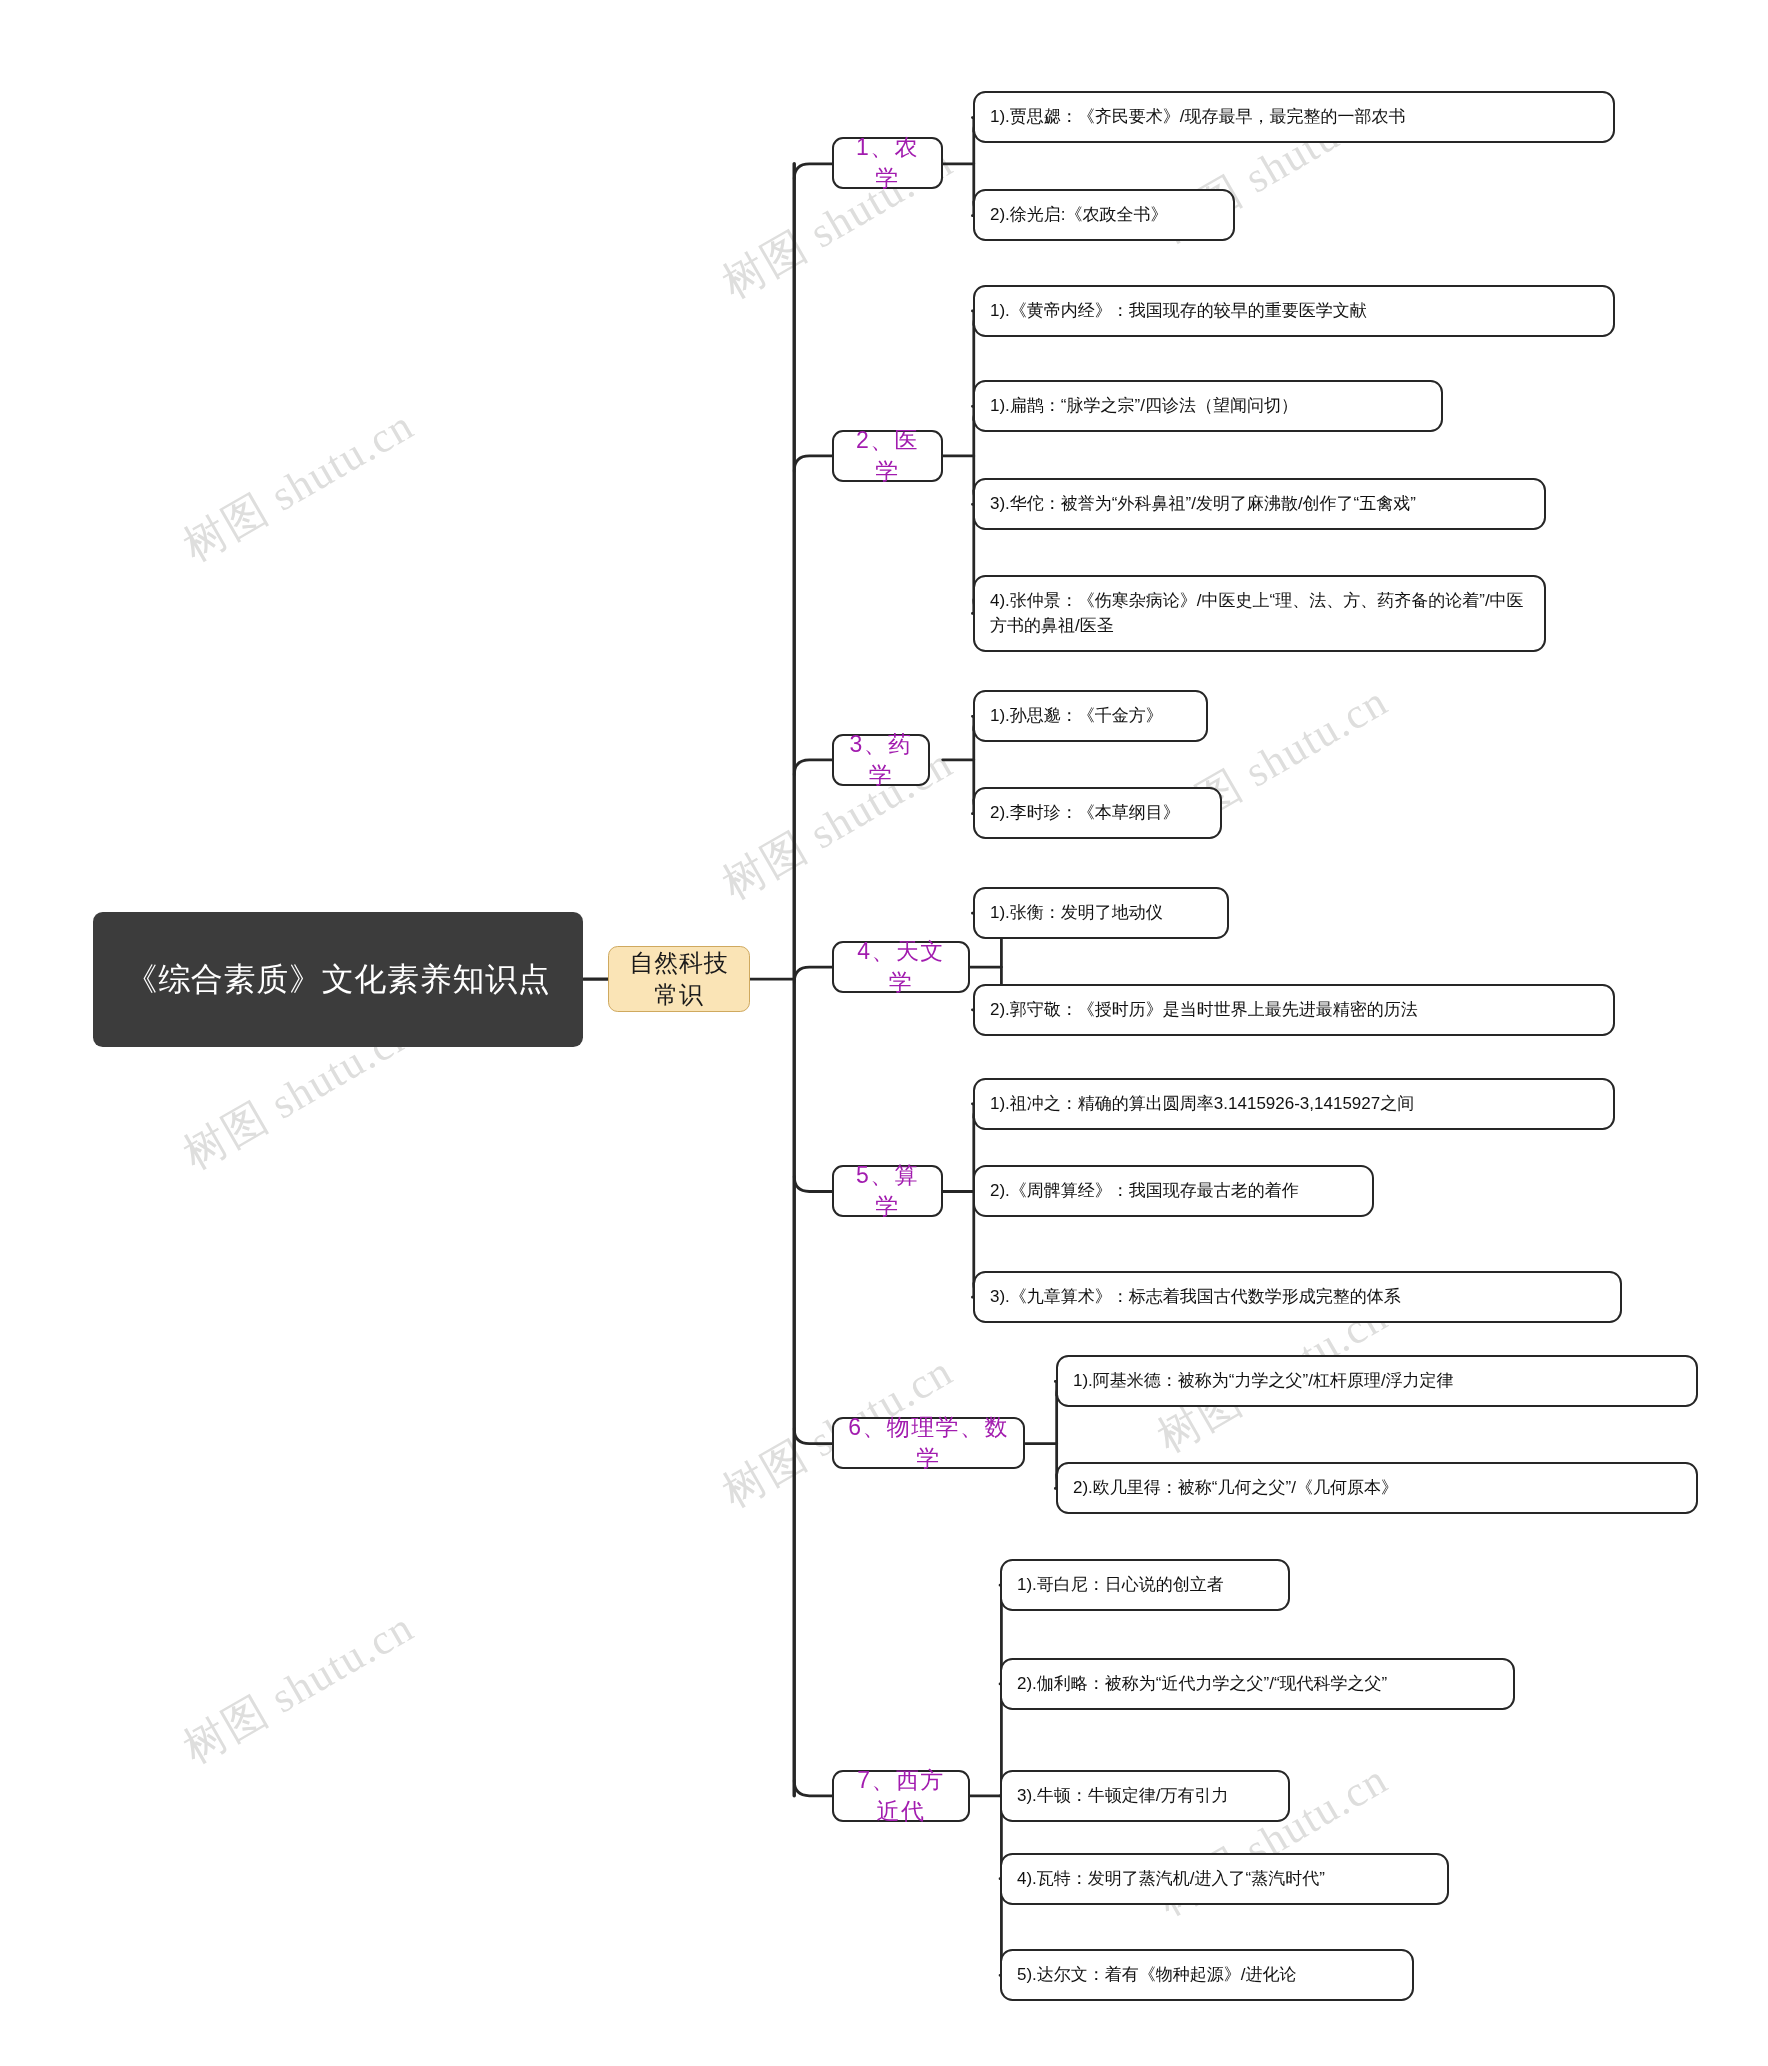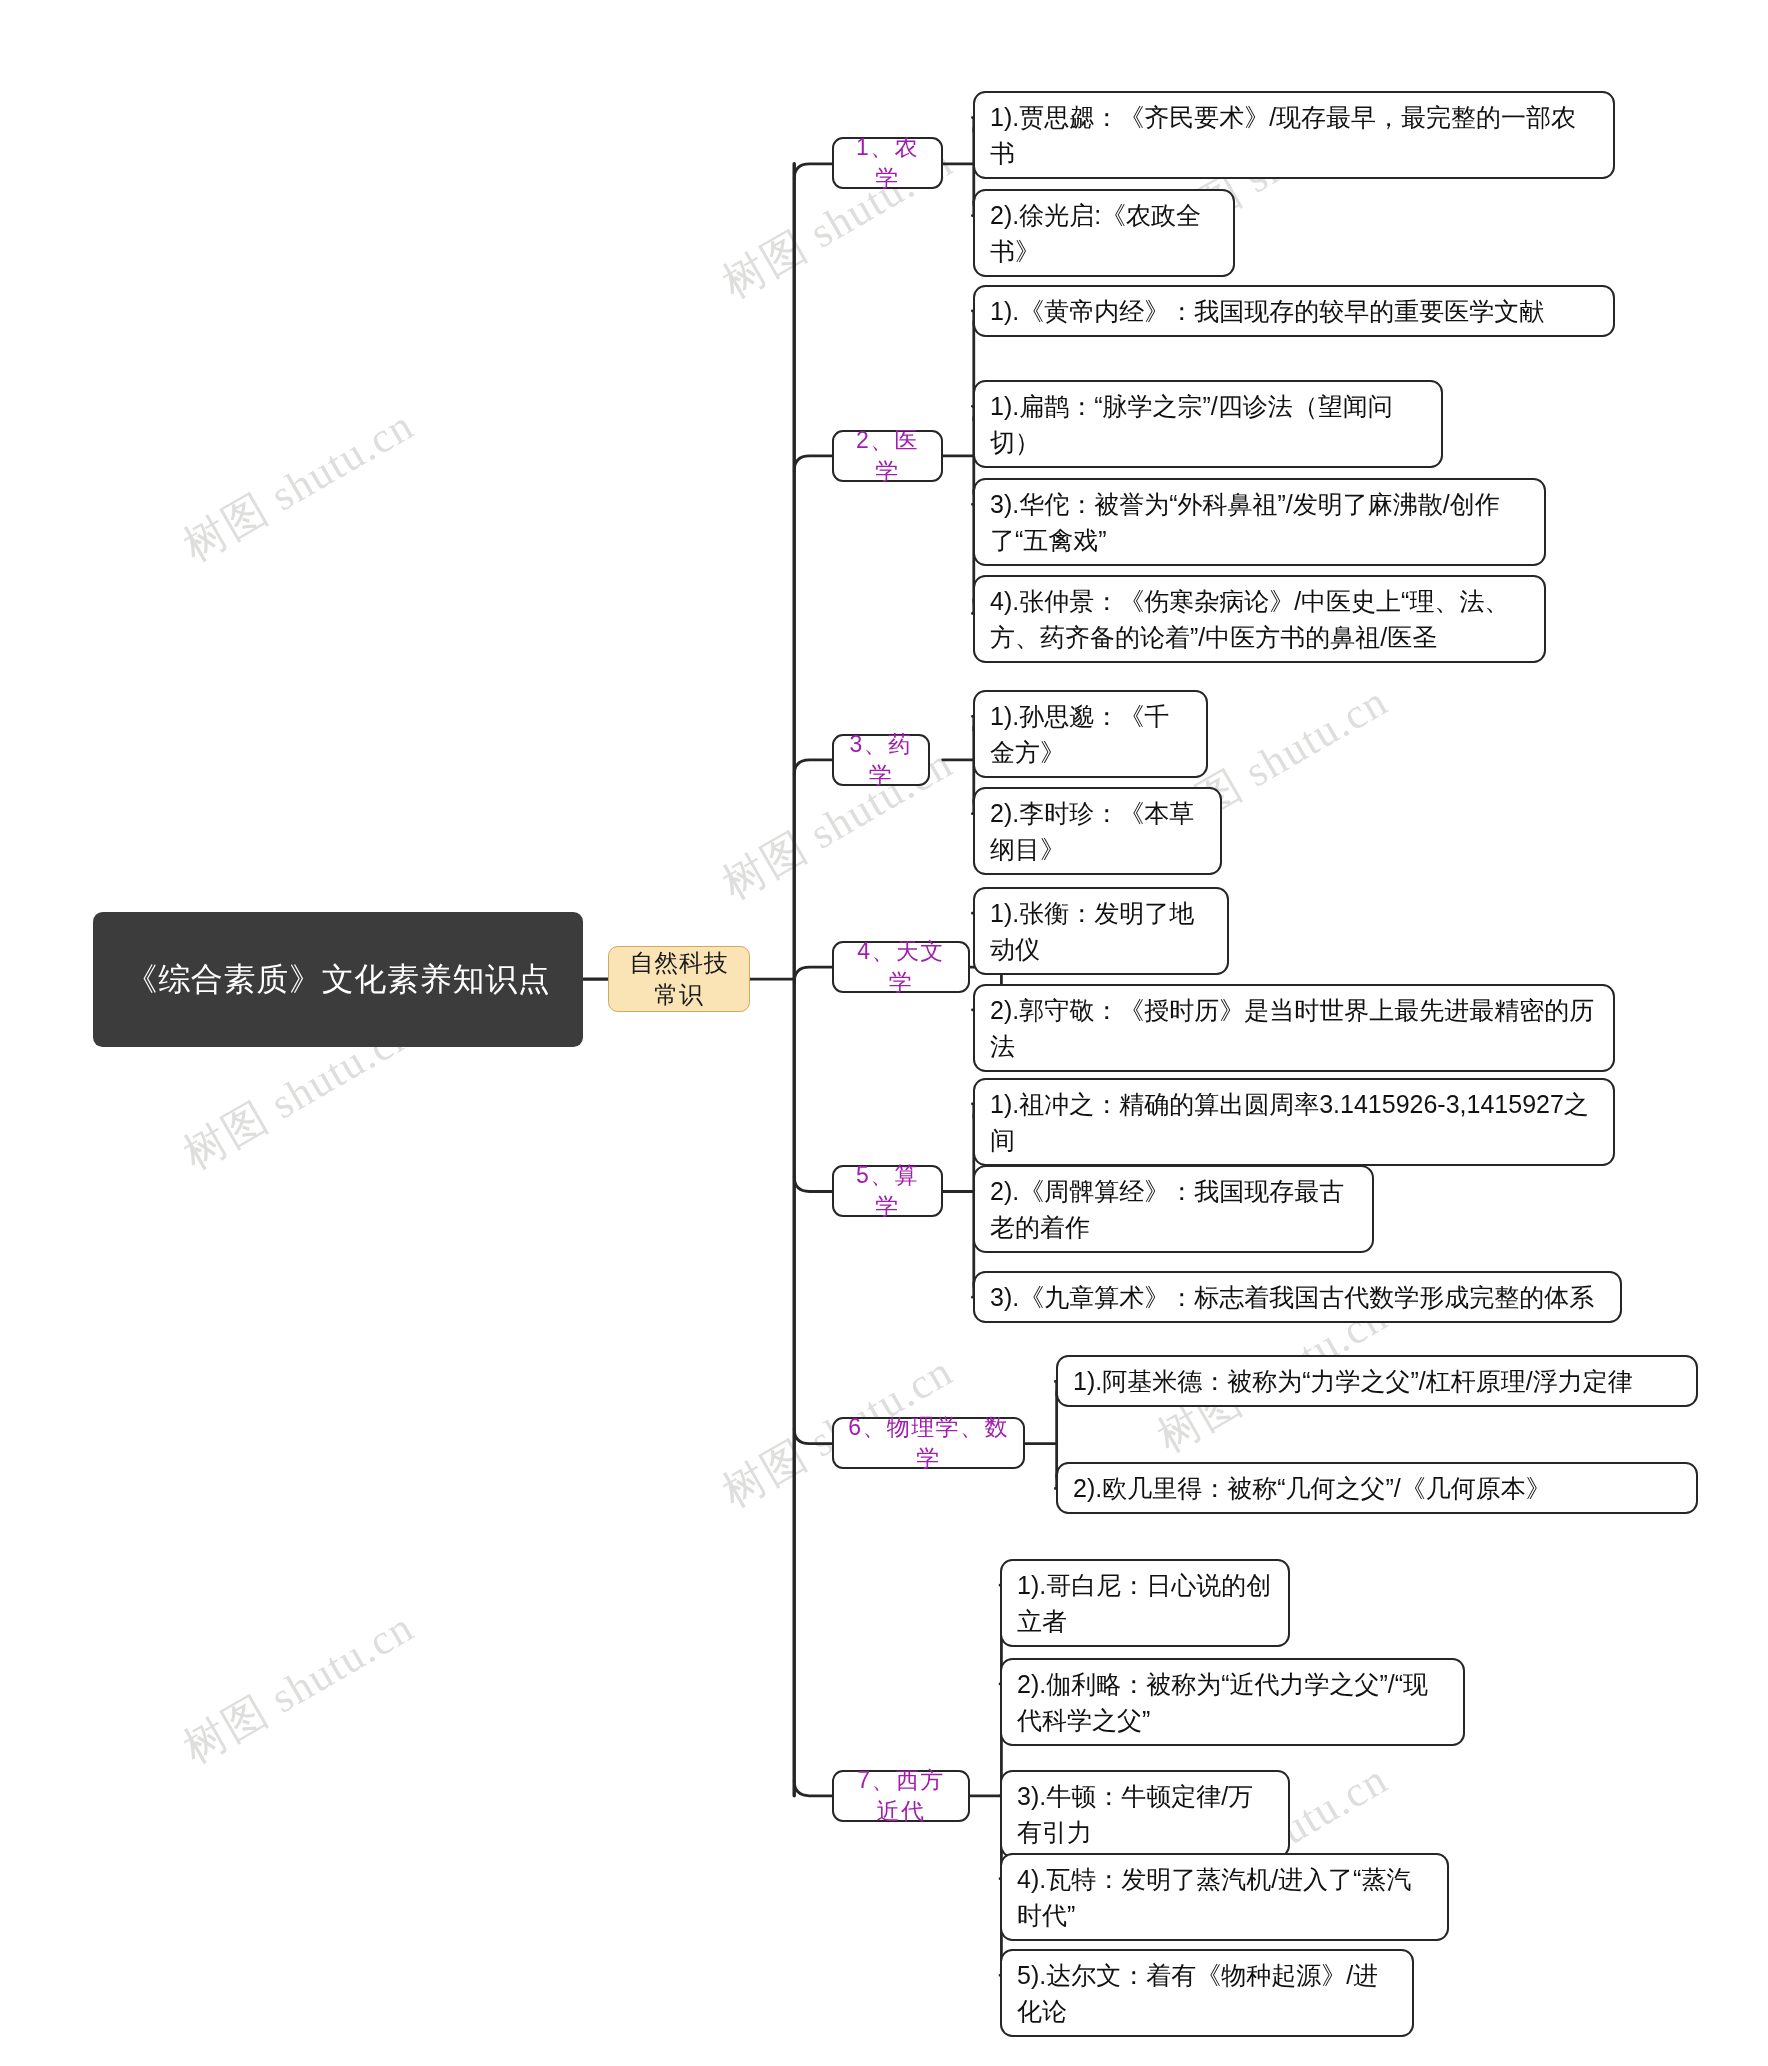--- a/index.html
+++ b/index.html
@@ -79,21 +79,21 @@
     font-size: 23px;
     padding: 4.1px 12.4px;
     letter-spacing: 1.4px;
   }
 
   .node-l3 {
     background: #ffffff;
     color: #111111;
     border: 2.1px solid #262626;
     border-radius: 12.4px;
-    font-size: 25px;
+    font-size: 17px;
     line-height: 1.45;
     padding: 5.5px 15px;
     justify-content: flex-start;
     text-align: left;
   }
   .node-l3 .txt { display: block; }
 </style>
 </head>
 <body>
 
@@ -226,21 +226,21 @@
     </div>
     <div class="node node-l3" style="left: 1056px; top: 1462px; width: 642px; min-height: 52px;">
       <span class="txt">2).欧几里得：被称“几何之父”/《几何原本》</span>
     </div>
     <div class="node node-l2" style="left: 832px; top: 1770px; width: 138px; height: 52px;">
       <span>7、西方近代</span>
     </div>
     <div class="node node-l3" style="left: 1000px; top: 1559px; width: 290px; min-height: 52px;">
       <span class="txt">1).哥白尼：日心说的创立者</span>
     </div>
-    <div class="node node-l3" style="left: 1000px; top: 1658px; width: 465px; min-height: 52px;">
+    <div class="node node-l3" style="left: 1000px; top: 1658px; width: 515px; min-height: 52px;">
       <span class="txt">2).伽利略：被称为“近代力学之父”/“现代科学之父”</span>
     </div>
     <div class="node node-l3" style="left: 1000px; top: 1770px; width: 290px; min-height: 52px;">
       <span class="txt">3).牛顿：牛顿定律/万有引力</span>
     </div>
     <div class="node node-l3" style="left: 1000px; top: 1853px; width: 449px; min-height: 52px;">
       <span class="txt">4).瓦特：发明了蒸汽机/进入了“蒸汽时代”</span>
     </div>
     <div class="node node-l3" style="left: 1000px; top: 1949px; width: 414px; min-height: 52px;">
       <span class="txt">5).达尔文：着有《物种起源》/进化论</span>

